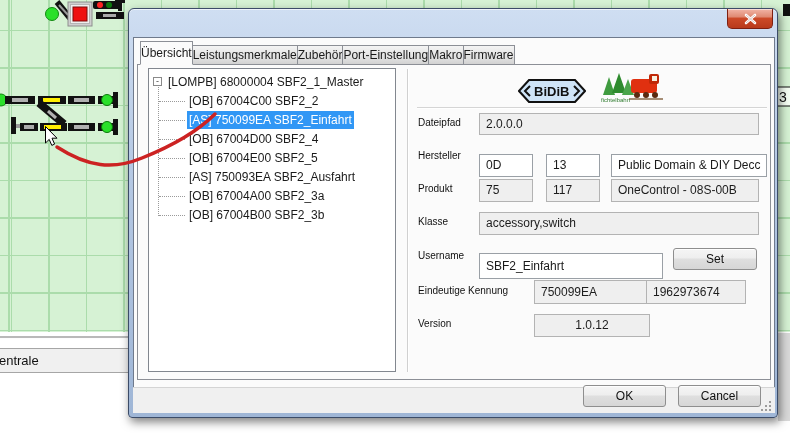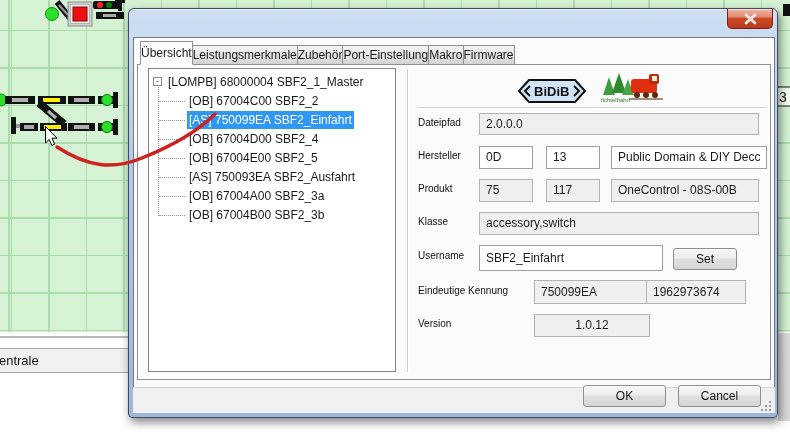--- a/index.html
+++ b/index.html
@@ -54,21 +54,21 @@
   .trow .tlabel { position:absolute; left:38px; top:0; padding:0 2px; }
   .trow.root .tlabel { left:17px; }
   .trow .tlabel.sel { background:#3197f5; color:#ffffff; }
 
   
   .vsep { position:absolute; left:278px; top:60px; width:1px; height:303px; background:#d0d0d0; box-shadow:1px 0 0 #ffffff; }
   .hsep { position:absolute; left:288px; top:98px; width:350px; height:1px; background:#d5d5d5; box-shadow:0 1px 0 #ffffff; }
   .flabel { position:absolute; left:289px; height:16px; font-size:10px; color:#111; white-space:nowrap; }
   .field { position:absolute; font-size:12px; padding:0 6px; white-space:nowrap; overflow:hidden; }
   .ro { background:#efefef; border:1px solid #b3b3b3; color:#1c1c1c; }
-  .ed { background:#ffffff; border:1px solid #9aa0a6; }
+  .ed { background:#ffffff; border:1px solid #9aa0a6;margin-top:8px; }
   .btn { position:absolute; background:linear-gradient(#f5f5f5 0%,#eeeeee 45%,#dfdfdf 50%,#d6d6d6 100%);
     border:1px solid #8e8e8e; border-radius:3px; text-align:center; font-size:12px; color:#111;
     box-shadow:inset 0 1px 0 rgba(255,255,255,.8); cursor:default; }
 
   .bottom-strip { position:absolute; left:4px; top:378px; width:642px; height:26px; background:#f0f0f0; border-top:1px solid #d4d4d4; }
   .grip { position:absolute; left:632px; top:392px; width:12px; height:12px; }
 
   
   .bidib-logo { position:absolute; left:389px; top:69px; }
   .fichtel-logo { position:absolute; left:466px; top:60px; }
@@ -234,21 +234,21 @@
   <div class="field ed" style="left:417px; top:137px; width:54px; height:23px; line-height:21px;">13</div>
   <div class="field ed" style="left:482px; top:137px; width:156px; height:23px; line-height:21px;">Public Domain &amp; DIY Decc</div>
 
   <div class="field ro" style="left:350px; top:170px; width:54px; height:23px; line-height:21px;">75</div>
   <div class="field ro" style="left:417px; top:170px; width:54px; height:23px; line-height:21px;">117</div>
   <div class="field ro" style="left:482px; top:170px; width:148px; height:23px; line-height:21px;">OneControl - 08S-00B</div>
 
   <div class="field ro" style="left:350px; top:203px; width:280px; height:23px; line-height:21px;">accessory,switch</div>
 
   <div class="field ed" style="left:350px; top:236px; width:184px; height:26px; line-height:24px;">SBF2_Einfahrt</div>
-  <div class="btn" style="left:544px; top:239px; width:64px; height:22px; line-height:20px;">Set</div>
+  <div class="btn" style="left:544px; top:239px; width:84px; height:22px; line-height:20px;">Set</div>
 
   <div class="field ro" style="left:405px; top:271px; width:120px; height:24px; line-height:22px;">750099EA</div>
   <div class="field ro" style="left:517px; top:271px; width:100px; height:24px; line-height:22px;">1962973674</div>
 
   <div class="field ro" style="left:405px; top:305px; width:116px; height:23px; line-height:21px; text-align:center;">1.0.12</div>
 
 
   <div class="bottom-strip"></div>
   <div class="btn" style="left:454px; top:376px; width:83px; height:22px; line-height:20px;">OK</div>
   <div class="btn" style="left:549px; top:376px; width:83px; height:22px; line-height:20px;">Cancel</div>

